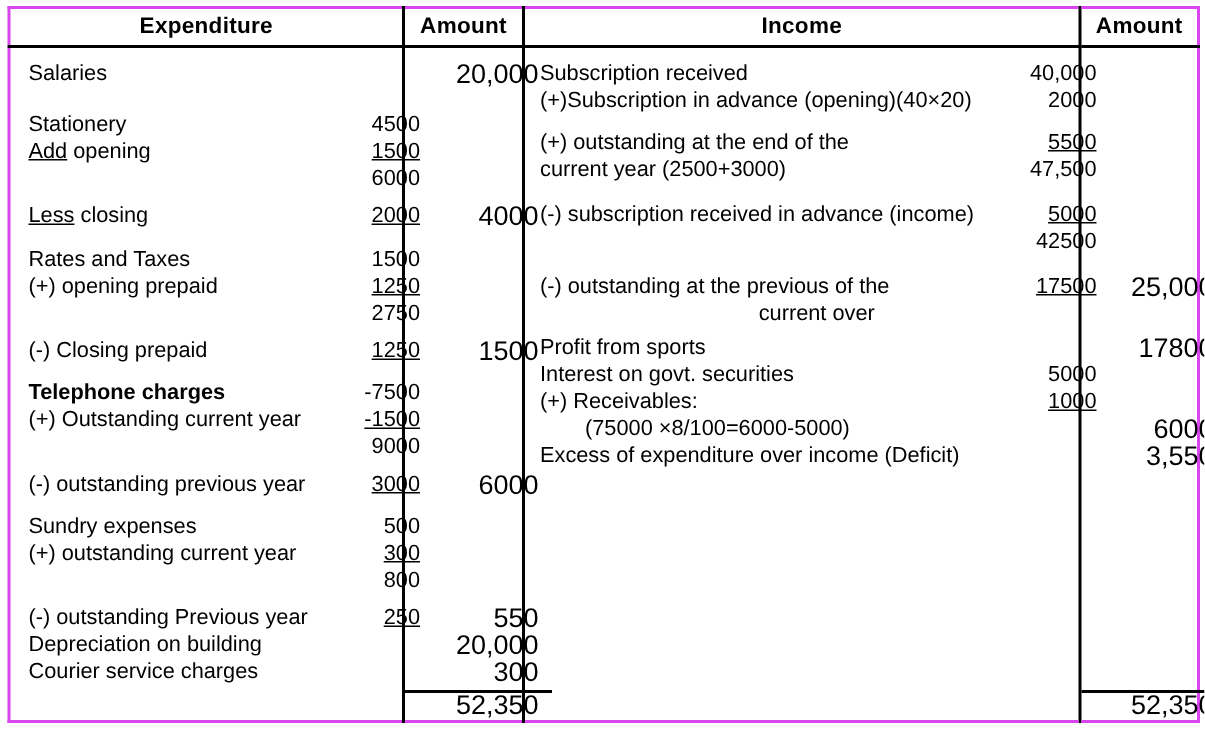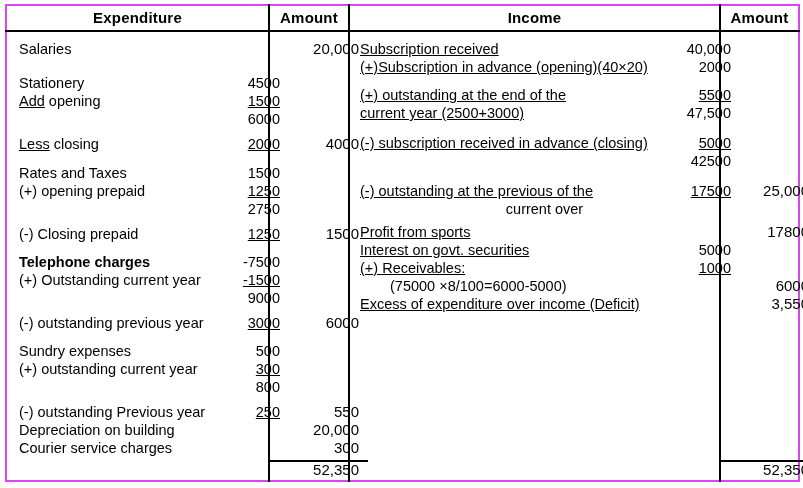--- a/index.html
+++ b/index.html
@@ -58,41 +58,41 @@
   }
 
   
   .ln {
     position: absolute;
     font-size: 14.5px;
     line-height: 16px;
     white-space: nowrap;
   }
   .lbl { left: 12px; }
-  .lbl-inc { left: 10px; text-decoration: underline; }
+  .lbl-inc { left: 10px; }
   .lbl-ind { left: 40px; }
   .lbl-ctr { left: 0; width: 100%; text-align: center; }
 
   
   .sub {
     position: absolute;
     right: 8px;
     text-align: right;
     font-size: 14.5px;
     line-height: 16px;
     white-space: nowrap;
   }
   .sub.u { text-decoration: underline; }
 
   
   .amt {
     position: absolute;
     right: 9px;
     text-align: right;
-    font-size: 15px;
+    font-size: 18px;
     line-height: 16px;
     white-space: nowrap;
   }
 
   .uw { text-decoration: underline; }
 
   
   .total-rule {
     position: absolute;
     left: 0;
@@ -173,21 +173,21 @@
         <td class="body-cell">
           <div class="pane" id="inc-pane">
               <div class="ln lbl-inc" style="top: 9px;">Subscription received</div>
               <div class="sub" style="top: 9px;">40,000</div>
               <div class="ln lbl-inc" style="top: 27px;">(+)Subscription in advance (opening)(40×20)</div>
               <div class="sub" style="top: 27px;">2000</div>
               <div class="ln lbl-inc" style="top: 55px;">(+)  outstanding at the end of the</div>
               <div class="sub u" style="top: 55px;">5500</div>
               <div class="ln lbl-inc" style="top: 73px;">current  year (2500+3000)</div>
               <div class="sub" style="top: 73px;">47,500</div>
-              <div class="ln lbl-inc" style="top: 103px;">(-) subscription received in advance (closing)</div>
+              <div class="ln lbl-inc" style="top: 103px;">(-) subscription received in advance (income)</div>
               <div class="sub u" style="top: 103px;">5000</div>
               <div class="sub" style="top: 121px;">42500</div>
               <div class="ln lbl-inc" style="top: 151px;">(-) outstanding at the previous of the</div>
               <div class="sub u" style="top: 151px;">17500</div>
               <div class="ln lbl-ctr" style="top: 169px;">current over</div>
               <div class="ln lbl-inc" style="top: 192px;">Profit from sports</div>
               <div class="ln lbl-inc" style="top: 210px;">Interest on govt. securities</div>
               <div class="sub" style="top: 210px;">5000</div>
               <div class="ln lbl-inc" style="top: 228px;">(+) Receivables:</div>
               <div class="sub u" style="top: 228px;">1000</div>

